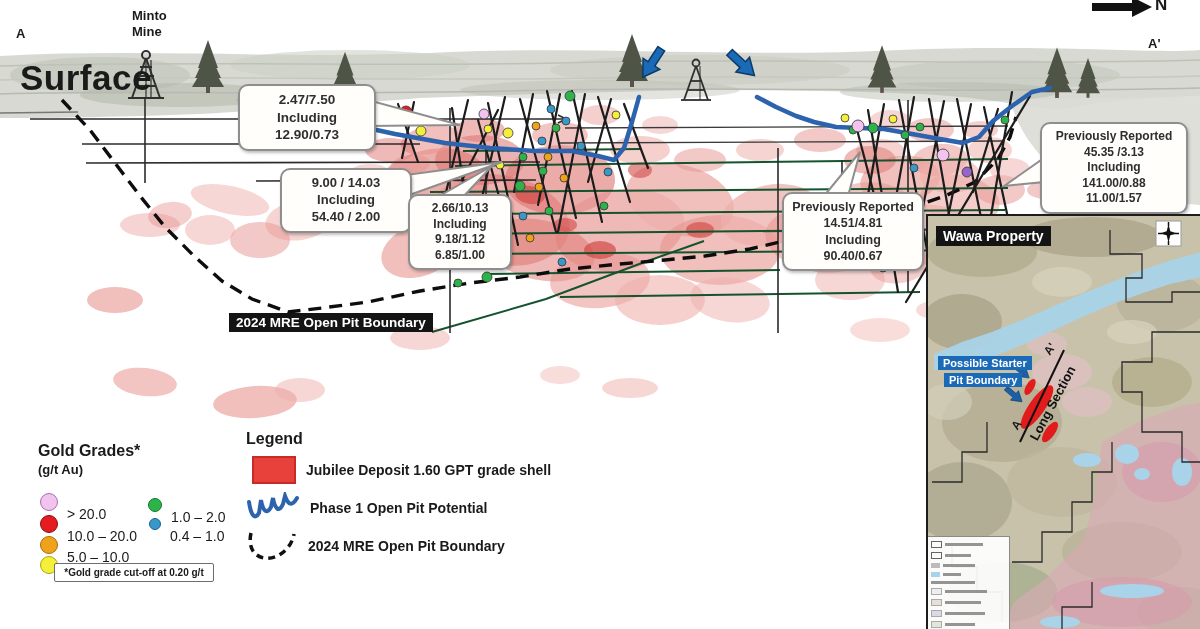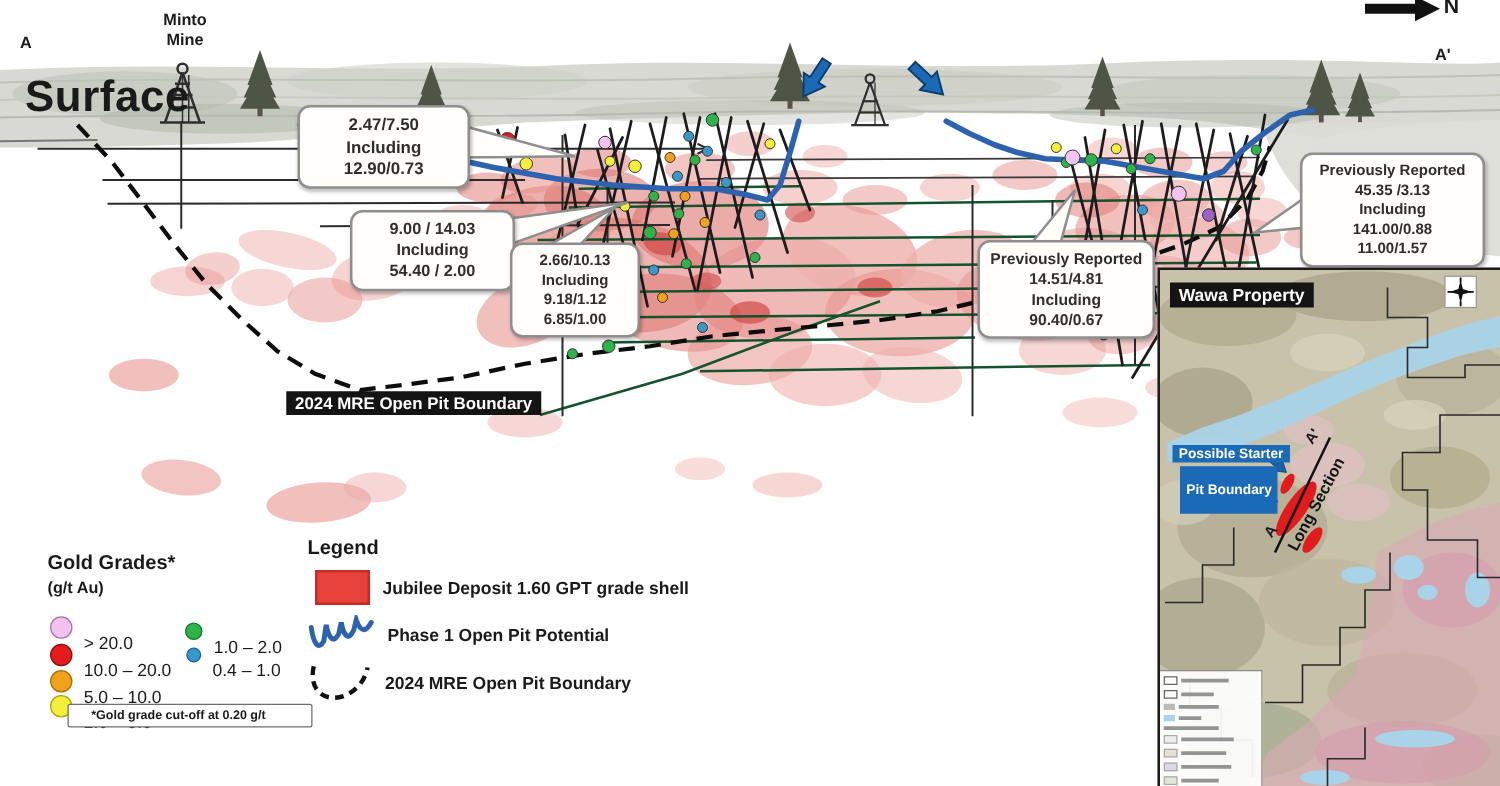--- a/index.html
+++ b/index.html
@@ -11,21 +11,21 @@
   .callout{position:absolute;background:#fffefb;border:2px solid #8e8e8e;border-radius:10px;
            padding:5px 8px;font-weight:bold;text-align:center;color:#2e2e2e;line-height:1.3;
            box-shadow:1px 2px 3px rgba(0,0,0,.25);z-index:30;}
   .tag{background:#141414;color:#fff;font-weight:bold;padding:2px 7px;z-index:28;}
   .banner{position:absolute;color:#fff;font-weight:bold;text-align:center;z-index:28;
           text-shadow:1px 1px 0 #0d3a66;border-radius:2px;}
   .grade-dot{display:inline-block;border-radius:50%;vertical-align:middle;}
   .gg-row{position:absolute;display:flex;align-items:center;z-index:26;}
   .gg-row .txt{margin-left:9px;font-weight:normal;font-size:14px;margin-top:24px;}
   .note-box{position:absolute;border:1.5px solid #6e6e6e;border-radius:2px;background:#fff;
-            font-weight:bold;font-size:10px;text-align:left;padding:3px 18px;z-index:26;}
+            font-weight:bold;font-size:10px;text-align:center;padding:3px 0;z-index:26;}
   .leg-row{position:absolute;display:flex;align-items:center;z-index:26;}
   .leg-row .txt{font-weight:bold;font-size:14px;margin-left:10px;white-space:nowrap;}
   .inset{position:absolute;left:926px;top:214px;width:274px;height:415px;border:2px solid #1c1c1c;
          overflow:hidden;z-index:40;background:#c6c0a8;}
   .inset-lbl{position:absolute;font-weight:bold;z-index:46;}
   .ins-legend{position:absolute;left:-4px;top:320px;width:86px;height:100px;background:rgba(255,255,255,.93);
               border:1px solid #8a8a8a;z-index:45;padding:4px 4px 0 6px;box-sizing:border-box;}
   .ins-row{display:flex;align-items:center;margin-bottom:4px;}
   .ins-sw{width:9px;height:5px;margin-right:3px;flex:none;}
   .ins-bar{height:3px;background:#7a7a7a;opacity:.8;}
@@ -328,21 +328,21 @@
     <g fill="#111">
       <rect x="1092" y="3" width="40" height="8"></rect>
       <polygon points="1132,-3 1152,7 1132,17"></polygon>
     </g>
   </svg>
 
   <div class="abs lbl" style="left:16px;top:26px;font-size:13px;z-index:26">A</div>
   <div class="abs lbl" style="left:1148px;top:36px;font-size:13px;z-index:26">A'</div>
   <div class="abs lbl" style="left:1155px;top:-5px;font-size:17px;z-index:26">N</div>
   <div class="abs lbl" style="left:20px;top:58px;font-size:35px;letter-spacing:.5px;z-index:26">Surface</div>
-  <div class="abs lbl" style="left:119px;top:8px;width:58px;text-align:center;font-size:13px;line-height:1.25;z-index:26">Minto Mine</div>
+  <div class="abs lbl" style="left:132px;top:8px;width:58px;text-align:left;font-size:13px;line-height:1.25;z-index:26">Minto Mine</div>
 
 
   <div class="abs tag" style="left:229px;top:313px;font-size:13.5px">2024 MRE Open Pit Boundary</div>
 
   <div class="callout" style="left:238px;top:84px;width:118px;font-size:13.5px">
     <div>2.47/7.50</div>
     <div>Including</div>
     <div>12.90/0.73</div>
   </div>
   <div class="callout" style="left:280px;top:168px;width:112px;font-size:13px">
@@ -491,21 +491,21 @@
         <path d="M1166.5,222 L1168.3,229.2 L1175.5,231.5 L1168.3,233.3 L1166.5,240.5 L1164.7,233.3 L1157.5,231.5 L1164.7,229.2 Z" fill="#111"></path>
         <line x1="1166.5" y1="220" x2="1166.5" y2="224" stroke="#111" stroke-width="1.5"></line>
         <line x1="1166.5" y1="239" x2="1166.5" y2="243" stroke="#111" stroke-width="1.5"></line>
         <line x1="1156" y1="231.5" x2="1160" y2="231.5" stroke="#111" stroke-width="1.5"></line>
         <line x1="1173" y1="231.5" x2="1177" y2="231.5" stroke="#111" stroke-width="1.5"></line>
       </g>
     </svg>
 
     <div class="inset-lbl tag" style="left:8px;top:10px;font-size:14px">Wawa Property</div>
     <div class="inset-lbl" style="left: 10px; top: 140px; color: rgb(255, 255, 255); font-size: 11px; padding: 1px 5px; z-index: 46; background-color: rgb(26, 106, 184);">Possible Starter</div>
-    <div class="inset-lbl" style="left: 16px; top: 157px; color: rgb(255, 255, 255); font-size: 11px; padding: 13px 5px; z-index: 46; background-color: rgb(26, 106, 184);">Pit Boundary</div>
+    <div class="inset-lbl" style="left: 16px; top: 157px; color: rgb(255, 255, 255); font-size: 11px; padding: 1px 5px; z-index: 46; background-color: rgb(26, 106, 184);">Pit Boundary</div>
     <div class="inset-lbl" style="left:112px;top:212px;font-size:13px;color:#111;transform:rotate(-62deg);transform-origin:left bottom;white-space:nowrap">Long Section</div>
     <div class="inset-lbl" style="left:116px;top:126px;font-size:12px;transform:rotate(-55deg)">A'</div>
     <div class="inset-lbl" style="left:84px;top:202px;font-size:12px;transform:rotate(-55deg)">A</div>
 
     <div class="ins-legend">
       <div class="ins-row">
           <span class="ins-sw" style="border:1px solid #666"></span>
           <span class="ins-bar" style="width:38px"></span>
         </div>
       <div class="ins-row">

